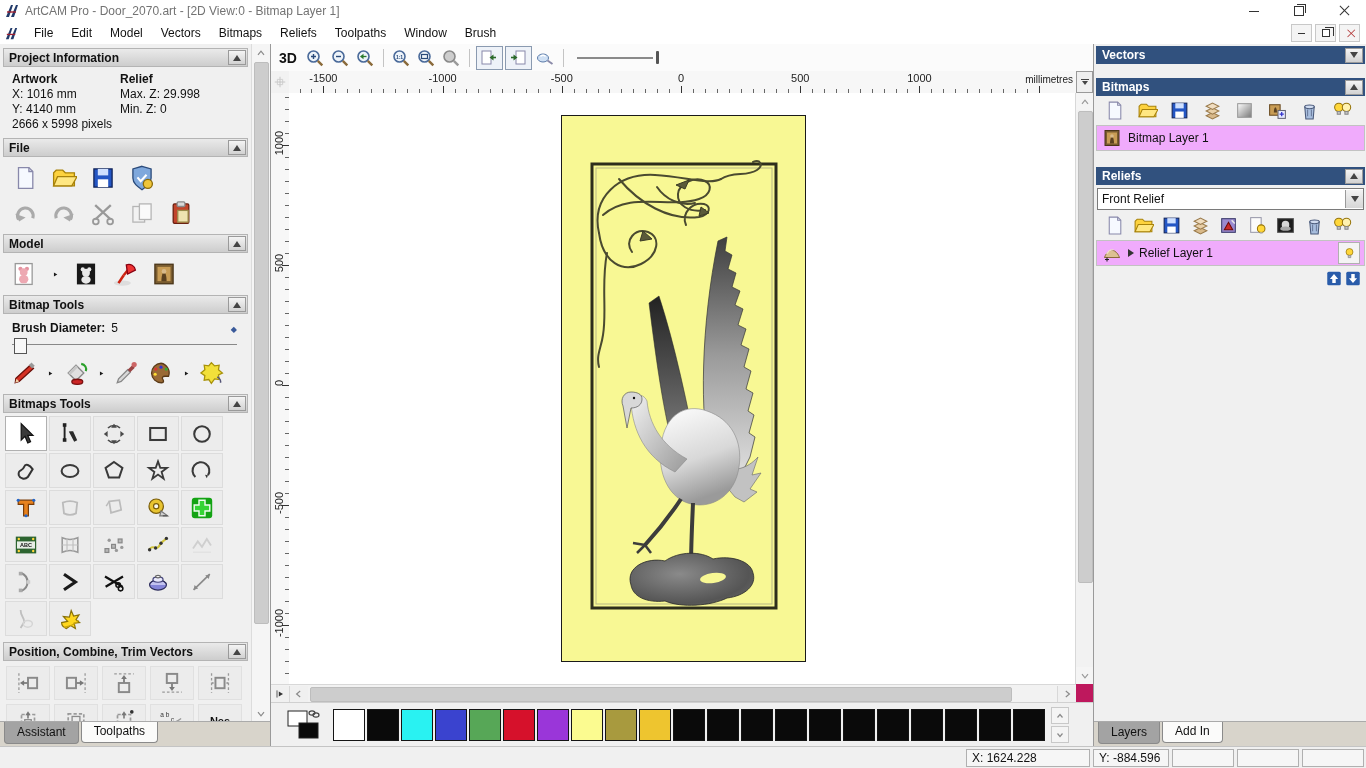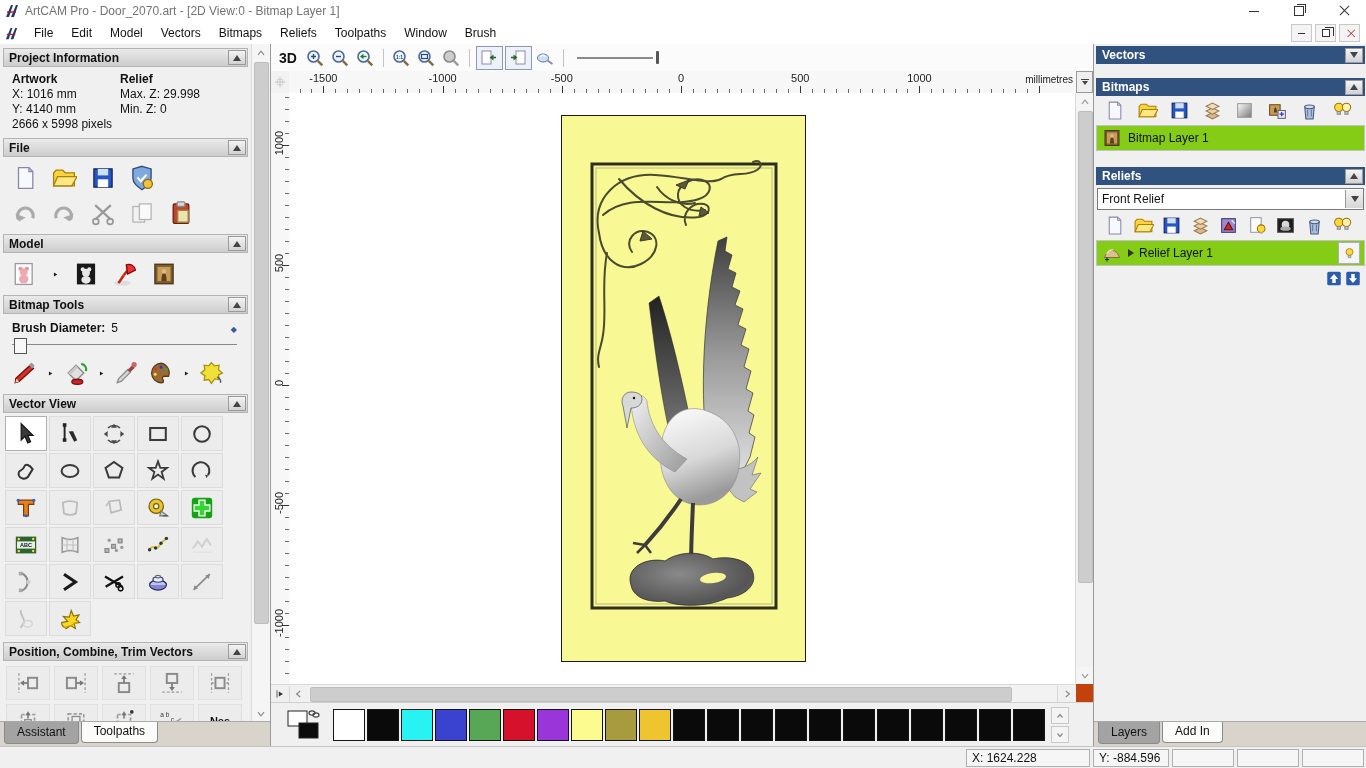--- a/index.html
+++ b/index.html
@@ -31,21 +31,21 @@
   .menu-item{padding:2px 9px;color:#111;font-size:12px}
   .mdi-controls{margin-left:auto;display:flex;gap:3px;margin-right:6px}
   .mdibtn{width:19px;height:16px;border:1px solid #c8c8c8;background:#f4f4f4;display:flex;align-items:center;justify-content:center}
   .mdibtn .g-min{width:7px}
   .mdibtn .g-rest{width:6px;height:6px}
   .mdibtn .g-x{width:8px;height:8px;transform:scale(.8)}
 
   
   #left-panel{position:absolute;left:0;top:44px;width:270px;height:702px;background:#f0f0f0;border-right:1px solid #9a9a9a;overflow:hidden}
   #left-content{position:absolute;left:0;top:0;right:19px;bottom:24px;overflow:hidden}
-  #canvas-col{position:absolute;left:271px;top:44px;width:822px;height:702px;background:#c2410c}
+  #canvas-col{position:absolute;left:271px;top:44px;width:822px;height:702px;background:#be185d}
   #right-panel{position:absolute;left:1093px;top:44px;width:273px;height:702px;background:#f0f0f0;border-left:1px solid #9a9a9a;overflow:hidden}
 
   
   .section-hdr{height:17px;margin:4px 3px 3px 3px;background:linear-gradient(#eaeaea,#cdcdcd);border:1px solid #b4b4b4;display:flex;align-items:center;font-weight:bold;font-size:12px;padding-left:5px}
   .hdr-btn{margin-left:auto;margin-right:1px;width:16px;height:13px;background:linear-gradient(#f4f4f4,#d2d2d2);border:1px solid #9a9a9a;display:flex;align-items:center;justify-content:center}
   .tri-up{width:0;height:0;border-left:4px solid transparent;border-right:4px solid transparent;border-bottom:6px solid #444}
   .tri-down{width:0;height:0;border-left:4px solid transparent;border-right:4px solid transparent;border-top:6px solid #444}
   .tri-right{width:0;height:0;border-top:4px solid transparent;border-bottom:4px solid transparent;border-left:6px solid #333}
 
   .pi-grid{display:grid;grid-template-columns:108px auto;padding:2px 0 2px 12px;line-height:15px}
@@ -122,21 +122,21 @@
   .swatch{width:32px;height:32px;border:1px solid #141414;margin-right:2px;box-sizing:border-box}
   .pal-scroll{margin-left:4px;display:flex;flex-direction:column;gap:2px}
   .pal-btn{width:16px;height:15px;background:#f4f4f4;border:1px solid #c8c8c8;display:flex;align-items:center;justify-content:center}
   .pal-btn svg{width:10px;height:10px}
 
   
   .rp-hdr{height:18px;margin:2px 2px 0 2px;background:#31517e;color:#fff;font-weight:bold;font-size:12px;display:flex;align-items:center;padding-left:6px}
   .rp-hdr .hdr-btn{margin-right:2px}
   .rp-toolbar{display:flex;align-items:center;justify-content:space-between;padding:4px 14px 2px 10px}
   .rp-toolbar .ticon svg{width:21px;height:21px}
-  .layer-item{margin:2px 2px;background:#84cc16;border:1px solid #c2c2c2;height:24px;display:flex;align-items:center;padding:0 4px;gap:5px}
+  .layer-item{margin:2px 2px;background:#f0abfc;border:1px solid #c2c2c2;height:24px;display:flex;align-items:center;padding:0 4px;gap:5px}
   .layer-item .thumb svg{width:22px;height:20px}
   .layer-label{font-size:12px}
   .bulb-btn{margin-left:auto;width:20px;height:20px;background:#f4f4f4;border:1px solid #b0b0b0;display:flex;align-items:center;justify-content:center}
   .bulb-btn svg{width:15px;height:15px}
   .combo{margin:3px 3px 1px 3px;height:20px;border:1px solid #7a7a7a;background:#fff;display:flex;align-items:center}
   .combo-text{flex:1;padding-left:4px;font-size:12px}
   .combo-btn{width:17px;height:18px;background:linear-gradient(#f2f2f2,#d6d6d6);border-left:1px solid #9a9a9a;display:flex;align-items:center;justify-content:center}
   .updown-row{display:flex;justify-content:flex-end;gap:3px;padding:3px 6px 0 0}
   .ud-btn svg{width:16px;height:15px}
   .rp-gap{height:12px}
@@ -404,21 +404,21 @@
         </span>
         <span class="ticon">
           <svg viewBox="0 0 20 20">
             <path d="M9.5 2l2.5 2.5L15.5 4l-.5 3.5L18 10l-3 1.5.5 3.5-3.5-.5L9.5 18l-2-3-3.5.5L4.5 12 1.5 10l3-2.5L4 4l3.5.5z" fill="#f2e03a" stroke="#a8920a"></path>
             <path d="M14 13c2 1 3 3 2.5 4.5" fill="none" stroke="#557" stroke-width="1.2"></path>
           </svg>
         </span>
       </div>
 
     <div class="section-hdr">
-      <span>Vector View</span>
+      <span>Bitmaps Tools</span>
       <span class="hdr-btn">
           <span class="tri-up"></span>
         </span>
     </div>
     <div class="vt-row">
         <div class="vt-btn active">
           <span class="ticon">
             <svg viewBox="0 0 20 20">
               <path d="M6 1.5v13.5l3.2-3 2.3 5.5 2.3-1-2.3-5.3h4.3z" fill="#3a3a3a" stroke="#111"></path>
             </svg>

